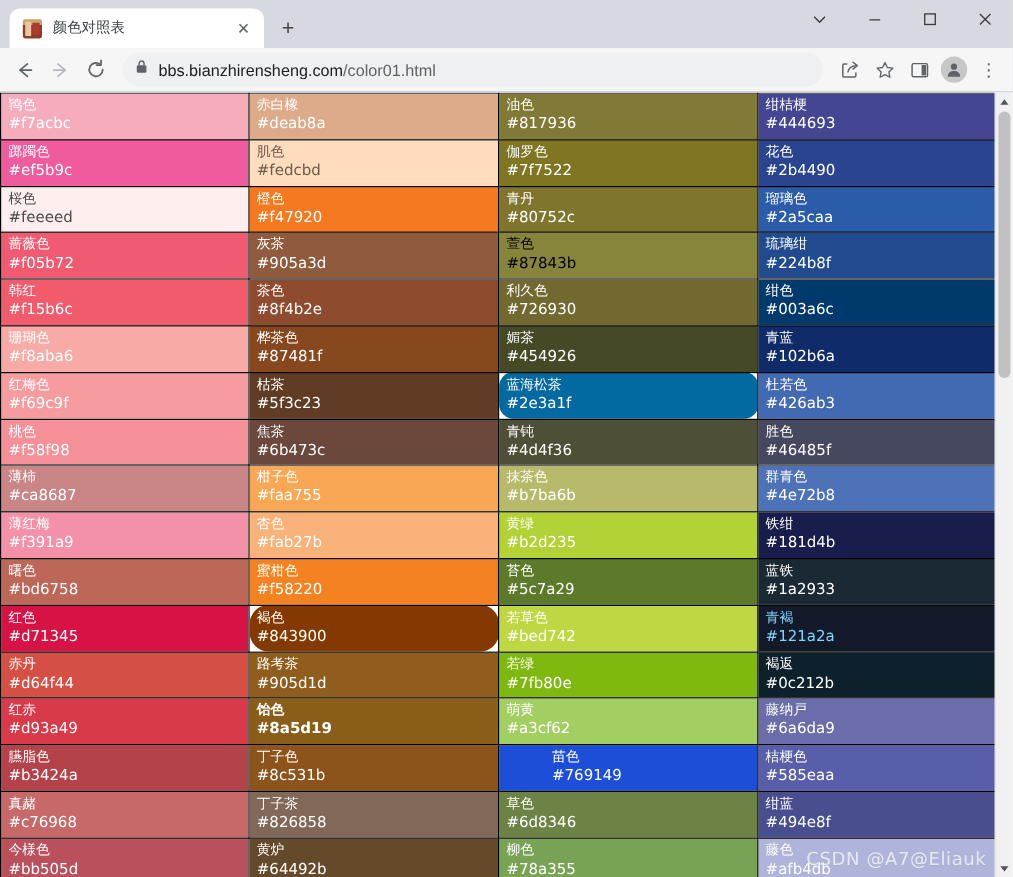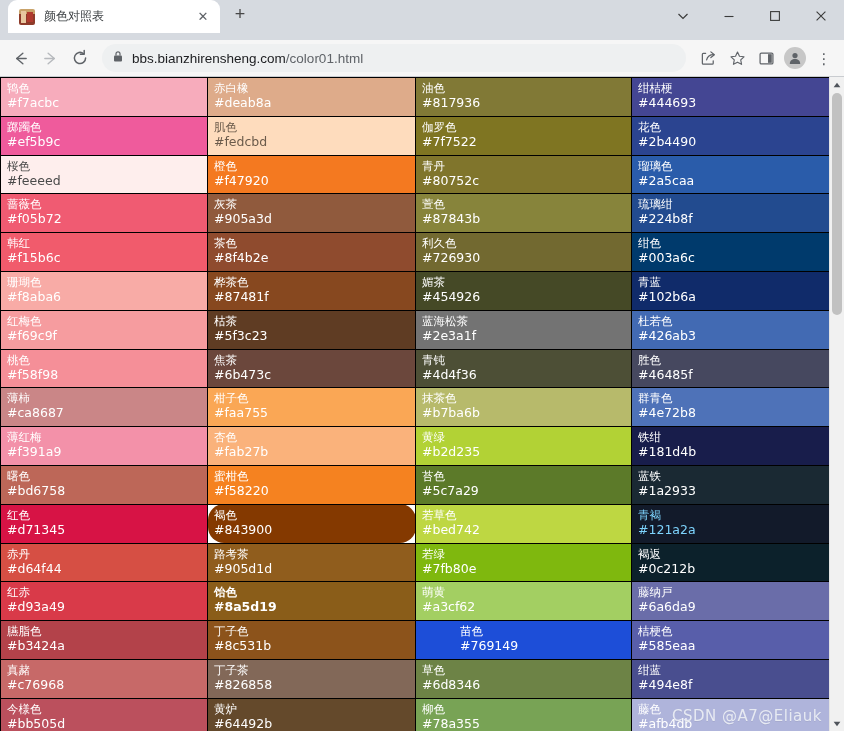--- a/index.html
+++ b/index.html
@@ -11,21 +11,21 @@
     background: #ffffff;
   }
 
   
   .browser { width: 844px; height: 731px; display: flex; flex-direction: column; background:#d6dae0; }
 
   .titlebar {
     height: 40px; background:#d6dae0;
     display:flex; align-items:flex-end; position:relative; flex:0 0 40px;
   }
-  .tabstrip { display:flex; height:40px; padding-left:8px; }
+  .tabstrip { display:flex; align-items:flex-end; height:40px; padding-left:8px; }
 
   .tab {
     height:33px; min-width:212px; max-width:212px;
     background:#ffffff; border-radius:9px 9px 0 0;
     display:flex; align-items:center; padding:0 8px 0 11px;
     position:relative; gap:9px;
   }
   .favicon {
     width:16px; height:16px; flex:0 0 16px; border-radius:2px;
     background:
@@ -295,21 +295,21 @@
             </tr>
             <tr>
               <td class="c1" style="background: rgb(240, 91, 114); color: rgb(255, 255, 255);">
                 <div class="cname">蔷薇色</div>
                 <div class="chex">#f05b72</div>
               </td>
               <td class="c2" style="background: rgb(144, 90, 61); color: rgb(255, 255, 255);">
                 <div class="cname">灰茶</div>
                 <div class="chex">#905a3d</div>
               </td>
-              <td class="c3" style="background: rgb(135, 132, 59); color: #ffffff;">
+              <td class="c3" style="background: rgb(135, 132, 59); color: #000000;">
                 <div class="cname">萱色</div>
                 <div class="chex">#87843b</div>
               </td>
               <td class="c4" style="background: rgb(34, 75, 143); color: rgb(255, 255, 255);">
                 <div class="cname">琉璃绀</div>
                 <div class="chex">#224b8f</div>
               </td>
             </tr>
             <tr>
               <td class="c1" style="background: rgb(241, 91, 108); color: rgb(255, 255, 255);">
@@ -349,21 +349,21 @@
             </tr>
             <tr>
               <td class="c1" style="background: rgb(246, 156, 159); color: rgb(255, 255, 255);">
                 <div class="cname">红梅色</div>
                 <div class="chex">#f69c9f</div>
               </td>
               <td class="c2" style="background: rgb(95, 60, 35); color: rgb(255, 255, 255);">
                 <div class="cname">枯茶</div>
                 <div class="chex">#5f3c23</div>
               </td>
-              <td class="c3" style="background: #737373; color: rgb(255, 255, 255);">
+              <td class="c3" style="background: #0369a1; color: rgb(255, 255, 255); border-radius: 12px;">
                 <div class="cname">蓝海松茶</div>
                 <div class="chex">#2e3a1f</div>
               </td>
               <td class="c4" style="background: rgb(66, 106, 179); color: rgb(255, 255, 255);">
                 <div class="cname">杜若色</div>
                 <div class="chex">#426ab3</div>
               </td>
             </tr>
             <tr>
               <td class="c1" style="background: rgb(245, 143, 152); color: rgb(255, 255, 255);">

